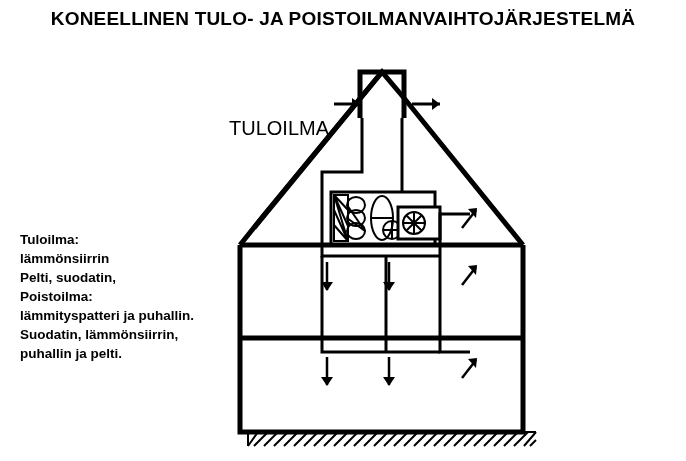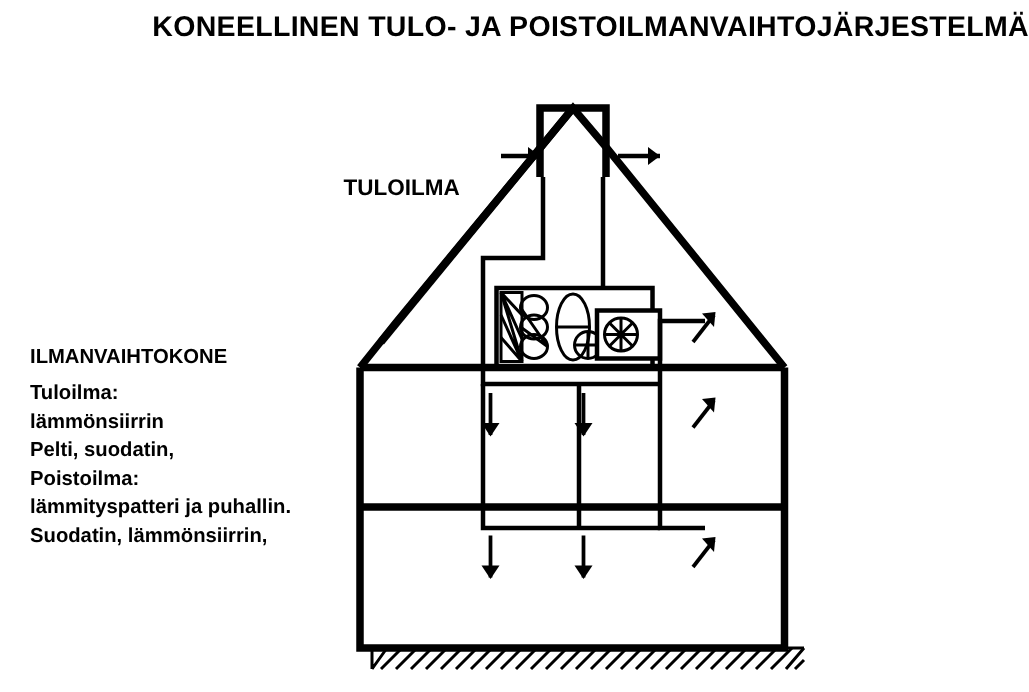--- a/index.html
+++ b/index.html
@@ -20,30 +20,30 @@
     left: 0;
     top: 0;
     width: 686px;
     height: 461px;
   }
   #title {
     position: absolute;
     left: 0;
     top: 8px;
     width: 686px;
-    text-align: right;
+    text-align: center;
     font-size: 19px;
     font-weight: bold;
     letter-spacing: 0.2px;
     white-space: nowrap;
   }
   .lbl {
     position: absolute;
-    font-size: 15px;
-    font-weight: bold;
+    font-size: 20px;
+    font-weight: normal;
     white-space: nowrap;
   }
   #label-tuloilma {
     left: 229px;
     top: 117px;
   }
   #label-poistoilma {
     left: 450px;
     top: 118px;
   }
@@ -181,22 +181,22 @@
 
     <g stroke="#000000" stroke-width="2" fill="none">
       <path d="M 248 432 L 536 432"></path>
       <path d="M 248 432 L 248 446 M 258 432 L 248 446 M 268 432 L 254 446 M 278 432 L 264 446 M 288 432 L 274 446 M 298 432 L 284 446 M 308 432 L 294 446 M 318 432 L 304 446 M 328 432 L 314 446 M 338 432 L 324 446 M 348 432 L 334 446 M 358 432 L 344 446 M 368 432 L 354 446 M 378 432 L 364 446 M 388 432 L 374 446 M 398 432 L 384 446 M 408 432 L 394 446 M 418 432 L 404 446 M 428 432 L 414 446 M 438 432 L 424 446 M 448 432 L 434 446 M 458 432 L 444 446 M 468 432 L 454 446 M 478 432 L 464 446 M 488 432 L 474 446 M 498 432 L 484 446 M 508 432 L 494 446 M 518 432 L 504 446 M 528 432 L 514 446 M 536 432 L 524 446 M 536 440 L 530 446"></path>
     </g>
   </svg>
 
   <div class="lbl" id="label-tuloilma">TULOILMA</div>
 
   <div id="infobox">
-    <div class="head">ILMANVAIHTOKONE</div>
     <div class="line">Tuloilma:</div>
     <div class="line">lämmönsiirrin</div>
     <div class="line">Pelti, suodatin,</div>
     <div class="line">Poistoilma:</div>
     <div class="line">lämmityspatteri ja puhallin.</div>
     <div class="line">Suodatin, lämmönsiirrin,</div>
+    <div class="line">puhallin ja pelti.</div>
   </div>
 
 </div>
 
 </body></html>

